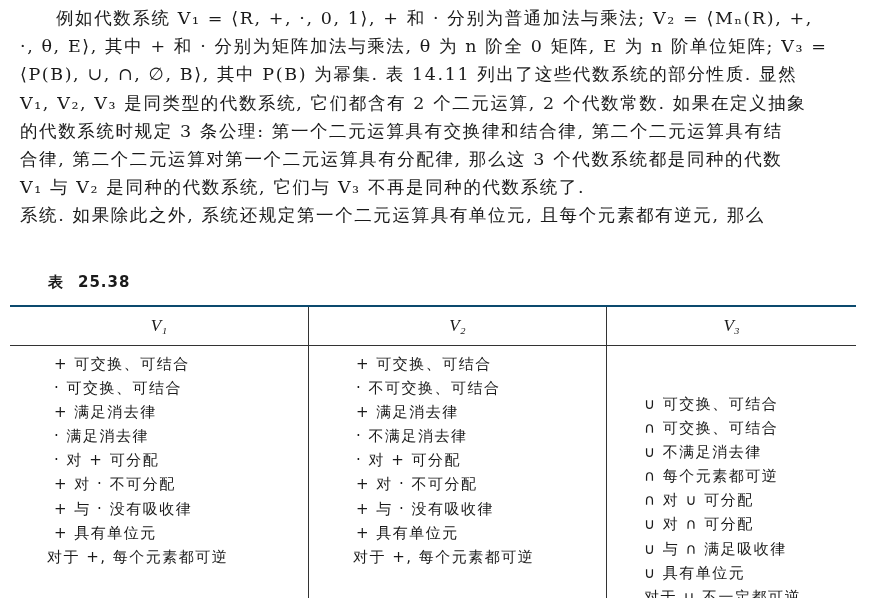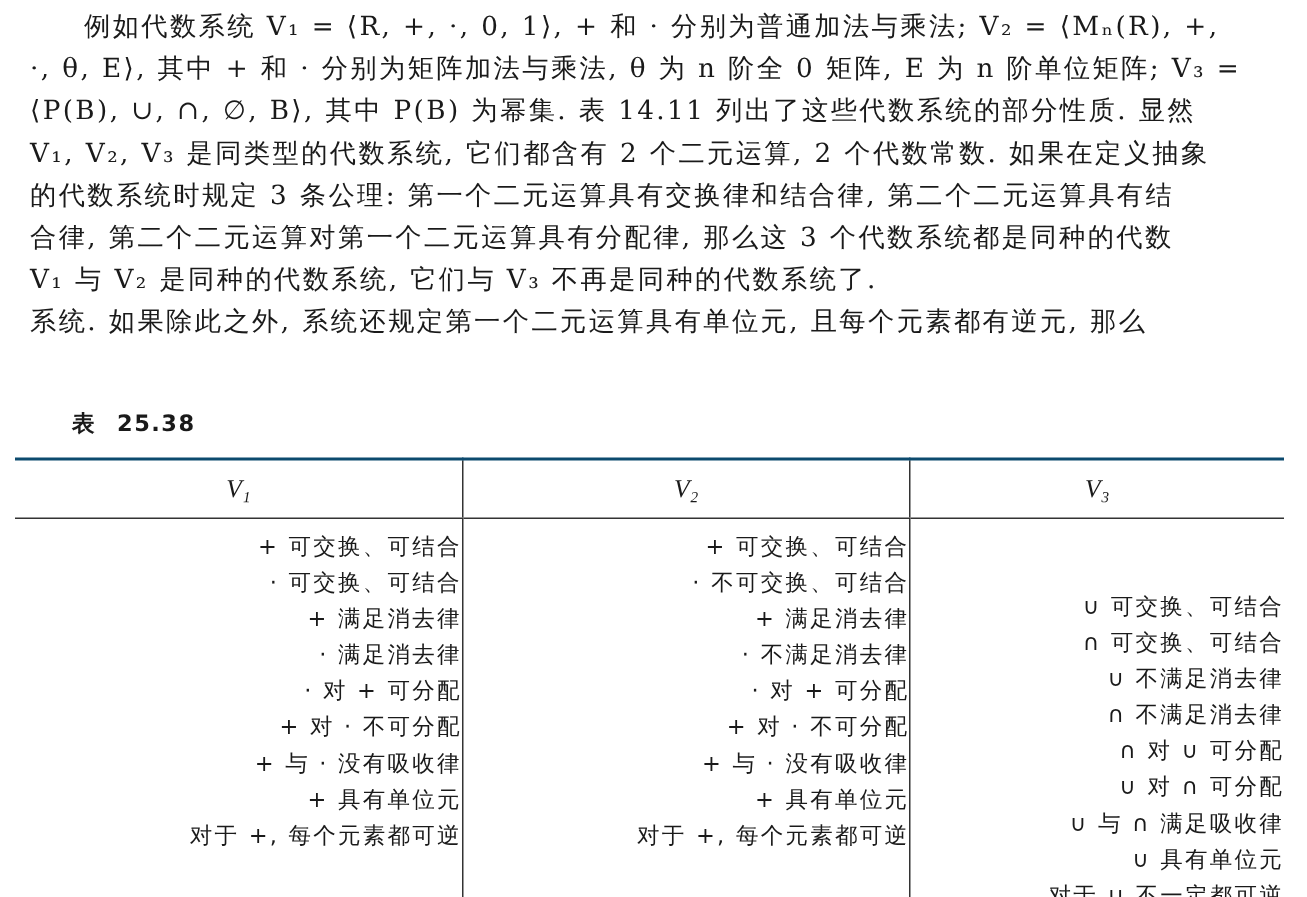--- a/index.html
+++ b/index.html
@@ -36,21 +36,21 @@
   .tbl td {
     vertical-align: top; padding: 6px 0 10px 0;
   }
   .tbl th + th, .tbl td + td { border-left: 1px solid #333; border-radius: 19px; }
   .col1 { width: 299px; }
   .col2 { width: 298px; }
   .col3 { width: 249px; }
   .cell-list { list-style: none; margin: 0; padding: 0; }
   .cell-list li {
     height: 24.1px; line-height: 24.1px; white-space: nowrap; letter-spacing: 1.5px;
-    font-family: "DejaVu Sans", "Liberation Sans", sans-serif; font-size: 15px; text-align: right;
+    font-family: "DejaVu Sans", "Liberation Sans", sans-serif; font-size: 15px;
   }
   .c1 .cell-list { padding-left: 44px; }
   .c2 .cell-list { padding-left: 47px; }
   .c3 .cell-list { padding-left: 37px; margin-top: 40px; }
   .hdr { font-family: "Liberation Serif", serif; font-style: italic; font-size: 17px; }
 </style>
 </head>
 <body>
 
 <div class="para">
@@ -102,21 +102,21 @@
           <li>+  与 ·  没有吸收律</li>
           <li>+  具有单位元</li>
           <li style="margin-left:-3px">对于 +, 每个元素都可逆</li>
         </ul>
       </td>
       <td class="col3 c3">
         <ul class="cell-list">
           <li>∪ 可交换、可结合</li>
           <li>∩ 可交换、可结合</li>
           <li>∪ 不满足消去律</li>
-          <li>∩ 不满足消去律</li>
+          <li>∩ 每个元素都可逆</li>
           <li>∩ 对 ∪ 可分配</li>
           <li>∪ 对 ∩ 可分配</li>
           <li>∪ 与 ∩ 满足吸收律</li>
           <li>∪ 具有单位元</li>
           <li>对于 ∪ 不一定都可逆</li>
         </ul>
       </td>
     </tr>
   </tbody>
 </table>

